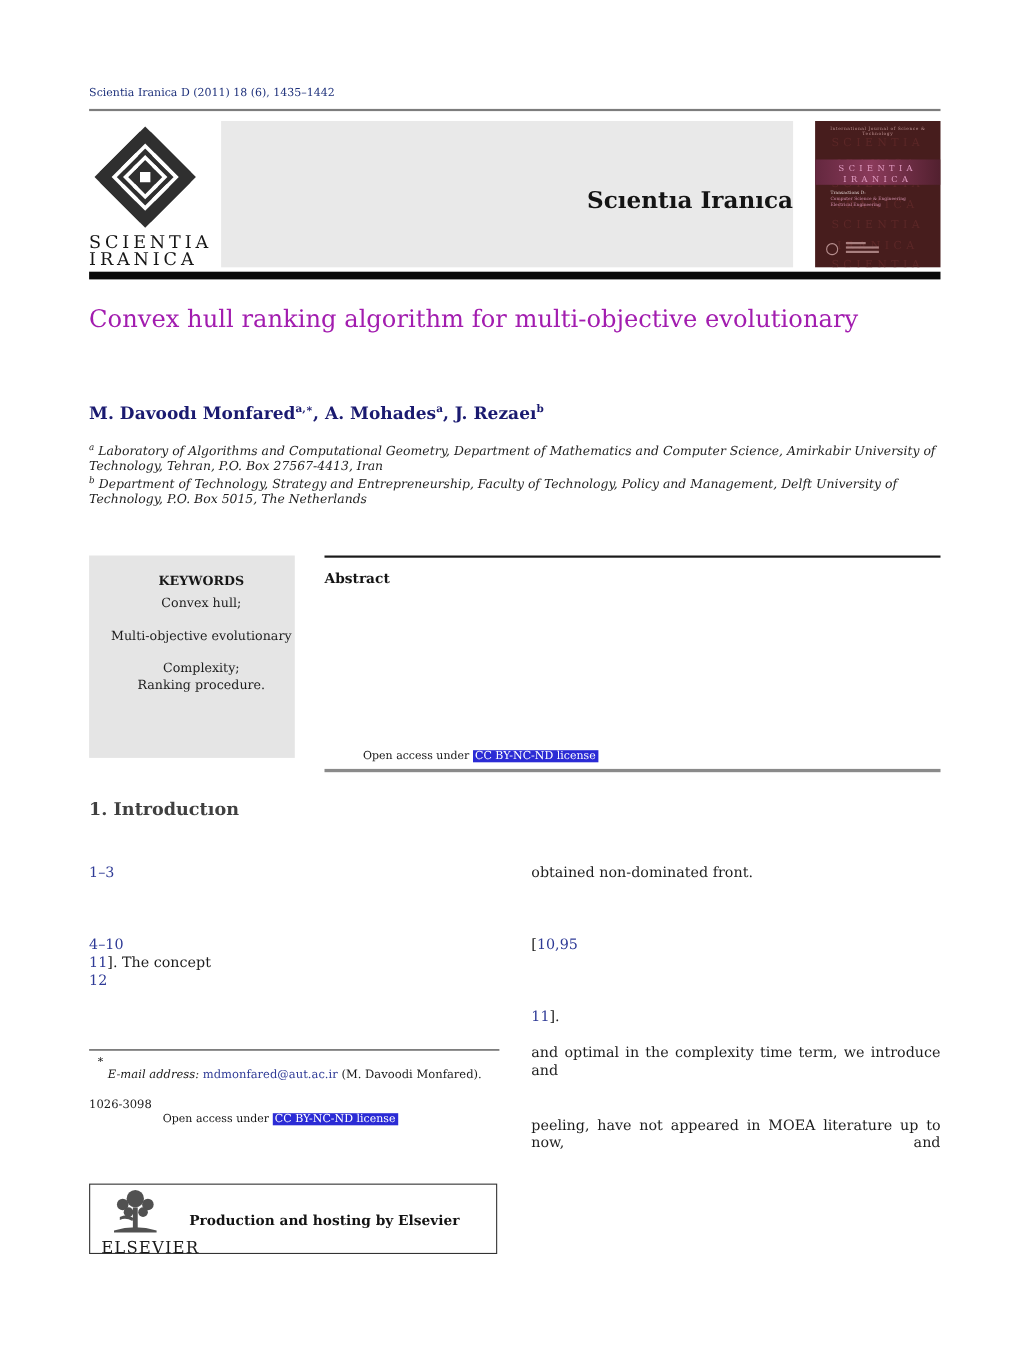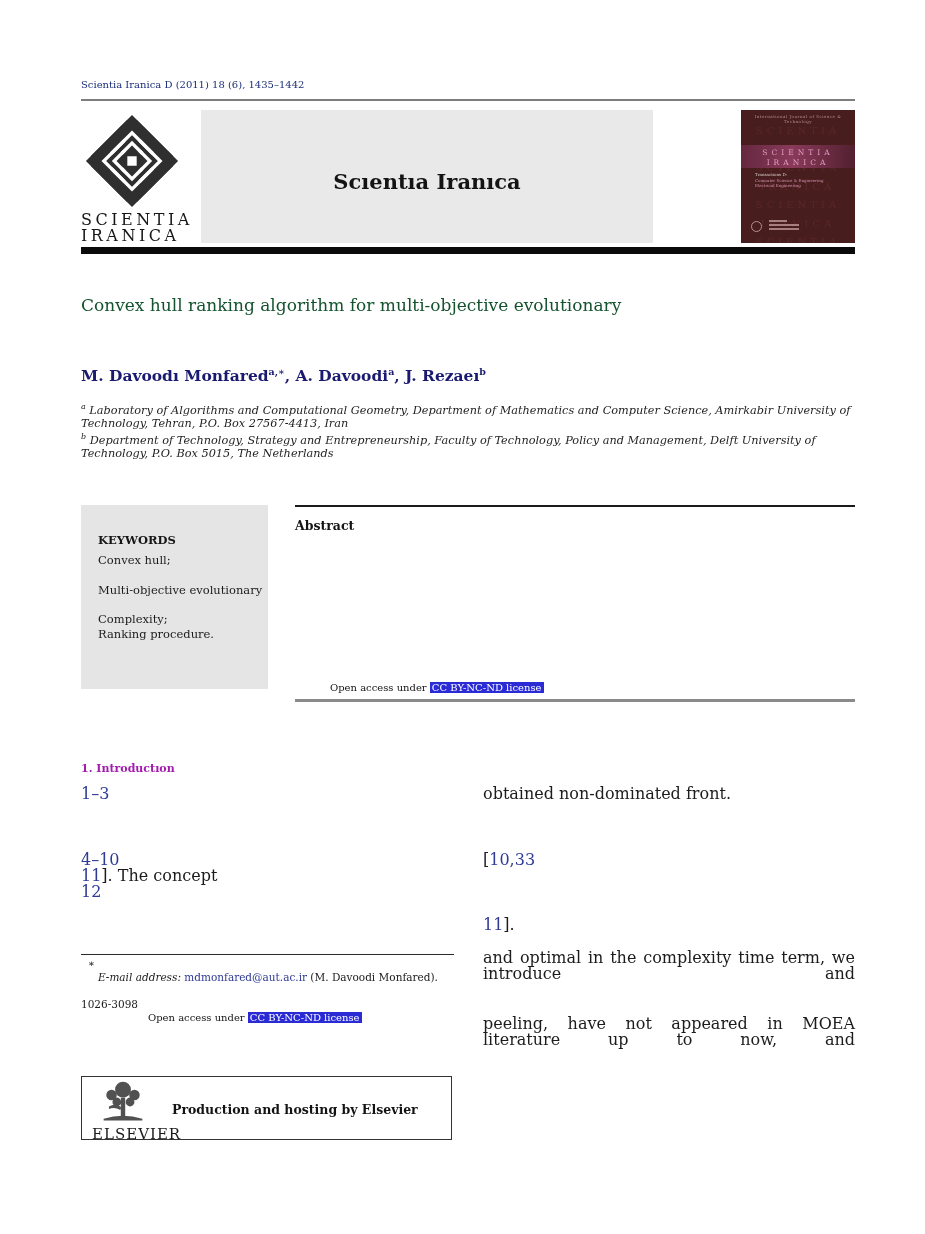--- a/index.html
+++ b/index.html
@@ -9,66 +9,66 @@
   
   .citation{position:absolute;left:81px;top:79px;font-size:10px;color:#1c2f7a;}
 
   .rule-top{position:absolute;left:81px;top:99px;width:774px;height:2px;background:#7d7d7d;}
 
   
   .logo-wrap{position:absolute;left:81px;top:110px;width:110px;height:138px;}
   .logo-svg{display:block;margin-left:4px;width:94px;height:102px;}
   .logo-word{font-size:16px;letter-spacing:3.5px;color:#161616;line-height:16px;}
 
-  .mast-box{position:absolute;left:201px;top:110px;width:452px;height:133px;background:#e9e9e9;
-            display:flex;flex-direction:column;align-items:center;justify-content:center;padding-top:10px;box-sizing:border-box;}
+  .mast-box{position:absolute;left:201px;top:110px;width:520px;height:133px;background:#e9e9e9;
+            display:flex;flex-direction:column;align-items:flex-end;justify-content:center;padding-top:10px;box-sizing:border-box;}
   .mast-title{font-size:21px;font-weight:bold;color:#141414;}
   .mast-sub{font-size:12.5px;font-style:italic;color:#222;margin-top:4px;}
 
   .cover{position:absolute;left:741px;top:110px;width:114px;height:133px;background:#471d1d;overflow:hidden;}
   .cover-top{position:absolute;top:4px;left:0;right:0;text-align:center;font-size:4px;color:#bb8f8f;letter-spacing:0.5px;}
   .cover-wm{position:absolute;top:12px;left:0;right:0;bottom:0;text-align:center;color:#5c2727;
             font-size:10px;letter-spacing:4px;line-height:18.5px;overflow:hidden;}
   .cover-banner{position:absolute;top:35px;left:0;right:0;height:23px;
                 background:linear-gradient(to right,#64283f,#8a3a5a 45%,#52202f);
                 text-align:center;color:#e09cc2;font-size:7.5px;letter-spacing:4px;line-height:10px;padding-top:3px;box-sizing:border-box;}
   .cover-sub{position:absolute;top:62px;left:14px;right:2px;font-size:4px;line-height:5.5px;color:#cf8caa;text-align:left;}
   .cover-sub .l1{color:#ddd0d0;}
   .cover-emblem{position:absolute;left:10px;top:111px;width:9px;height:9px;border:1px solid #b89090;border-radius:50%;}
   .cover-foot{position:absolute;left:28px;top:110px;}
   .cover-foot i{display:block;width:30px;height:1.5px;background:#a87f7f;margin-bottom:2.5px;}
   .cover-foot i:nth-child(1){width:18px;}
 
   .black-bar{position:absolute;left:81px;top:247px;width:774px;height:7px;background:#0a0a0a;}
 
   
-  .art-title{position:absolute;left:81px;top:295px;width:790px;font-size:17px;color:#14532d;}
+  .art-title{position:absolute;left:81px;top:278px;width:790px;font-size:22px;color:#a21caf;}
   .authors{position:absolute;left:81px;top:366px;font-size:15.5px;font-weight:bold;color:#1a1a70;}
   .authors sup{font-size:9.5px;}
   .affils{position:absolute;left:81px;top:400px;width:774px;font-size:11.3px;font-style:italic;line-height:13px;color:#1f1f1f;}
   .affils sup{font-size:8px;}
 
   
   .kw-box{position:absolute;left:81px;top:505px;width:187px;height:184px;background:#e5e5e5;
-          box-sizing:border-box;padding:28px 0 0 17px;}
+          box-sizing:border-box;padding:16px 0 0 17px;text-align:center;}
   .kw-head{font-size:11.5px;font-weight:bold;color:#161616;}
   .kw-item{font-size:11.5px;line-height:15px;color:#1c1c1c;}
   .kw-i0{margin-top:6px;} .kw-i1{margin-top:15px;} .kw-i2{margin-top:14px;} .kw-i3{margin-top:0;}
 
   
   .abs-rule-top{position:absolute;left:295px;top:505px;width:560px;height:1.5px;background:#1a1a1a;}
   .abs-head{position:absolute;left:295px;top:518px;font-size:12.5px;font-weight:bold;color:#141414;}
   .oa-line{font-size:10px;color:#141414;}
   .oa-abstract{position:absolute;left:330px;top:682px;}
   .license-chip{background:#2b2bd5;color:#ffffff;padding:0 2px;cursor:pointer;}
   .abs-rule-bot{position:absolute;left:295px;top:699px;width:560px;height:2.5px;background:#8a8a8a;}
 
   
-  .intro-head{position:absolute;left:81px;top:726px;font-size:11px;font-weight:bold;color:#a21caf;margin-top:36px;}
-  .intro-col{position:absolute;top:786px;font-size:16px;line-height:16.4px;color:#1c1c1c;}
+  .intro-head{position:absolute;left:81px;top:726px;font-size:16px;font-weight:bold;color:#404040;}
+  .intro-col{position:absolute;top:786px;font-size:13px;line-height:16.4px;color:#1c1c1c;}
   .col-left{left:81px;width:374px;}
   .col-right{left:483px;width:372px;}
   .intro-col .line{min-height:16.4px;}
   .intro-col .just{text-align:justify;text-align-last:justify;}
   .ref-link{color:#2e3a96;cursor:pointer;}
 
   
   .fn-rule{position:absolute;left:81px;top:954px;width:373px;height:1px;background:#2a2a2a;}
   .fn-star{position:absolute;left:88px;top:958px;font-size:10px;color:#1a1a1a;}
   .fn-email{position:absolute;left:98px;top:971px;font-size:10.5px;color:#1a1a1a;}
@@ -144,21 +144,21 @@
         <i></i>
         <i></i>
       </div>
   </div>
 
   <div class="black-bar"></div>
 
   <div class="art-title">Convex hull ranking algorithm for multi-objective evolutionary</div>
 
   <div class="authors">
-    <span>M. Davoodı Monfared</span><sup>a,∗</sup><span>, </span><span>A. Davoodi</span><sup>a</sup><span>, </span><span>J. Rezaeı</span><sup>b</sup>
+    <span>M. Davoodı Monfared</span><sup>a,∗</sup><span>, </span><span>A. Mohades</span><sup>a</sup><span>, </span><span>J. Rezaeı</span><sup>b</sup>
   </div>
 
   <div class="affils">
     <div><sup>a</sup><span> Laboratory of Algorithms and Computational Geometry, Department of Mathematics and Computer Science, Amirkabir University of Technology, Tehran, P.O. Box 27567-4413, Iran</span></div>
     <div><sup>b</sup><span> Department of Technology, Strategy and Entrepreneurship, Faculty of Technology, Policy and Management, Delft University of Technology, P.O. Box 5015, The Netherlands</span></div>
   </div>
 
   <div class="kw-box">
     <div class="kw-head">KEYWORDS</div>
     <div class="kw-item kw-i0">Convex hull;</div>
@@ -182,21 +182,21 @@
       <div class="line"></div>
       <div class="line"><span class="ref-link">4–10</span></div>
       <div class="line"><span class="ref-link">11</span><span>]. The concept</span></div>
       <div class="line"><span class="ref-link">12</span></div>
     </div>
   <div class="intro-col col-right">
       <div class="line"><span>obtained non-dominated front.</span></div>
       <div class="line"></div>
       <div class="line"></div>
       <div class="line"></div>
-      <div class="line"><span>[</span><span class="ref-link">10,33</span></div>
+      <div class="line"><span>[</span><span class="ref-link">10,95</span></div>
       <div class="line"></div>
       <div class="line"></div>
       <div class="line"></div>
       <div class="line"><span class="ref-link">11</span><span>].</span></div>
       <div class="line"></div>
       <div class="line just"><span>and optimal in the complexity time term, we introduce and</span></div>
       <div class="line"></div>
       <div class="line"></div>
       <div class="line just"><span>peeling, have not appeared in MOEA literature up to now, and</span></div>
     </div>

